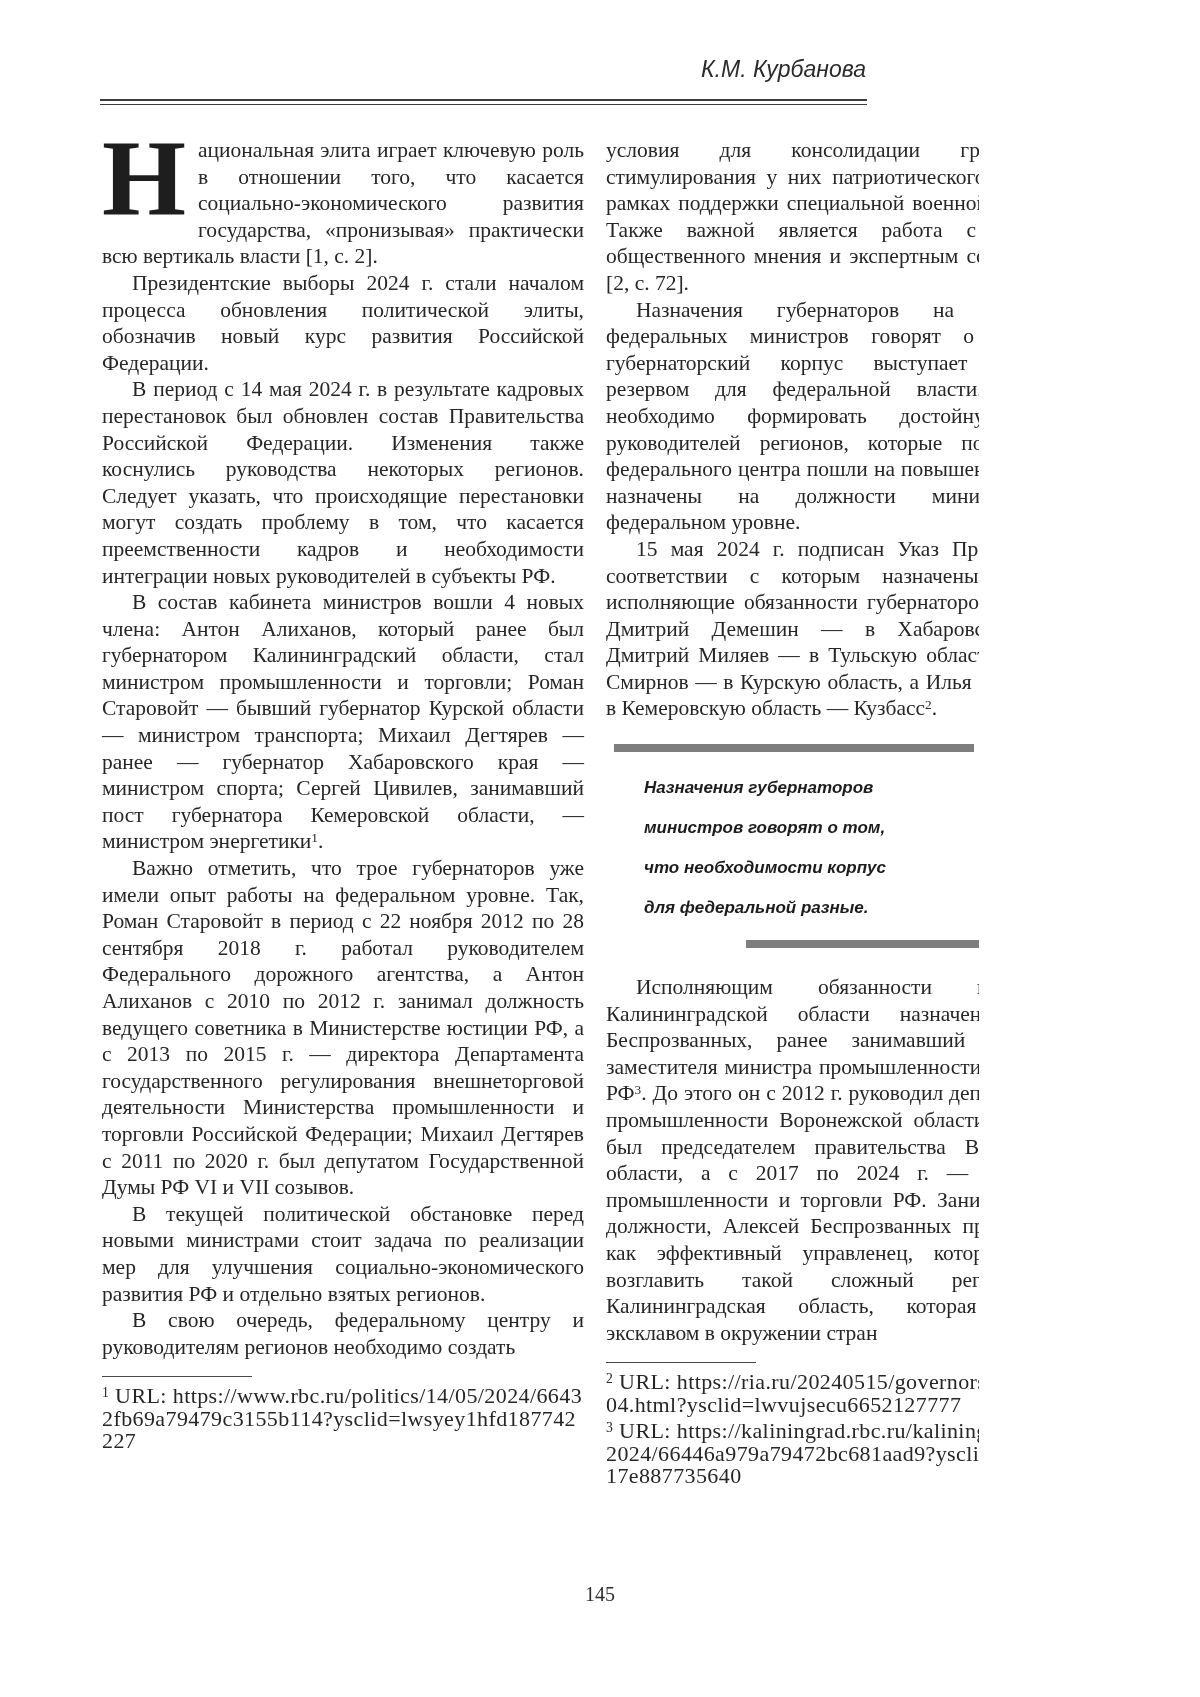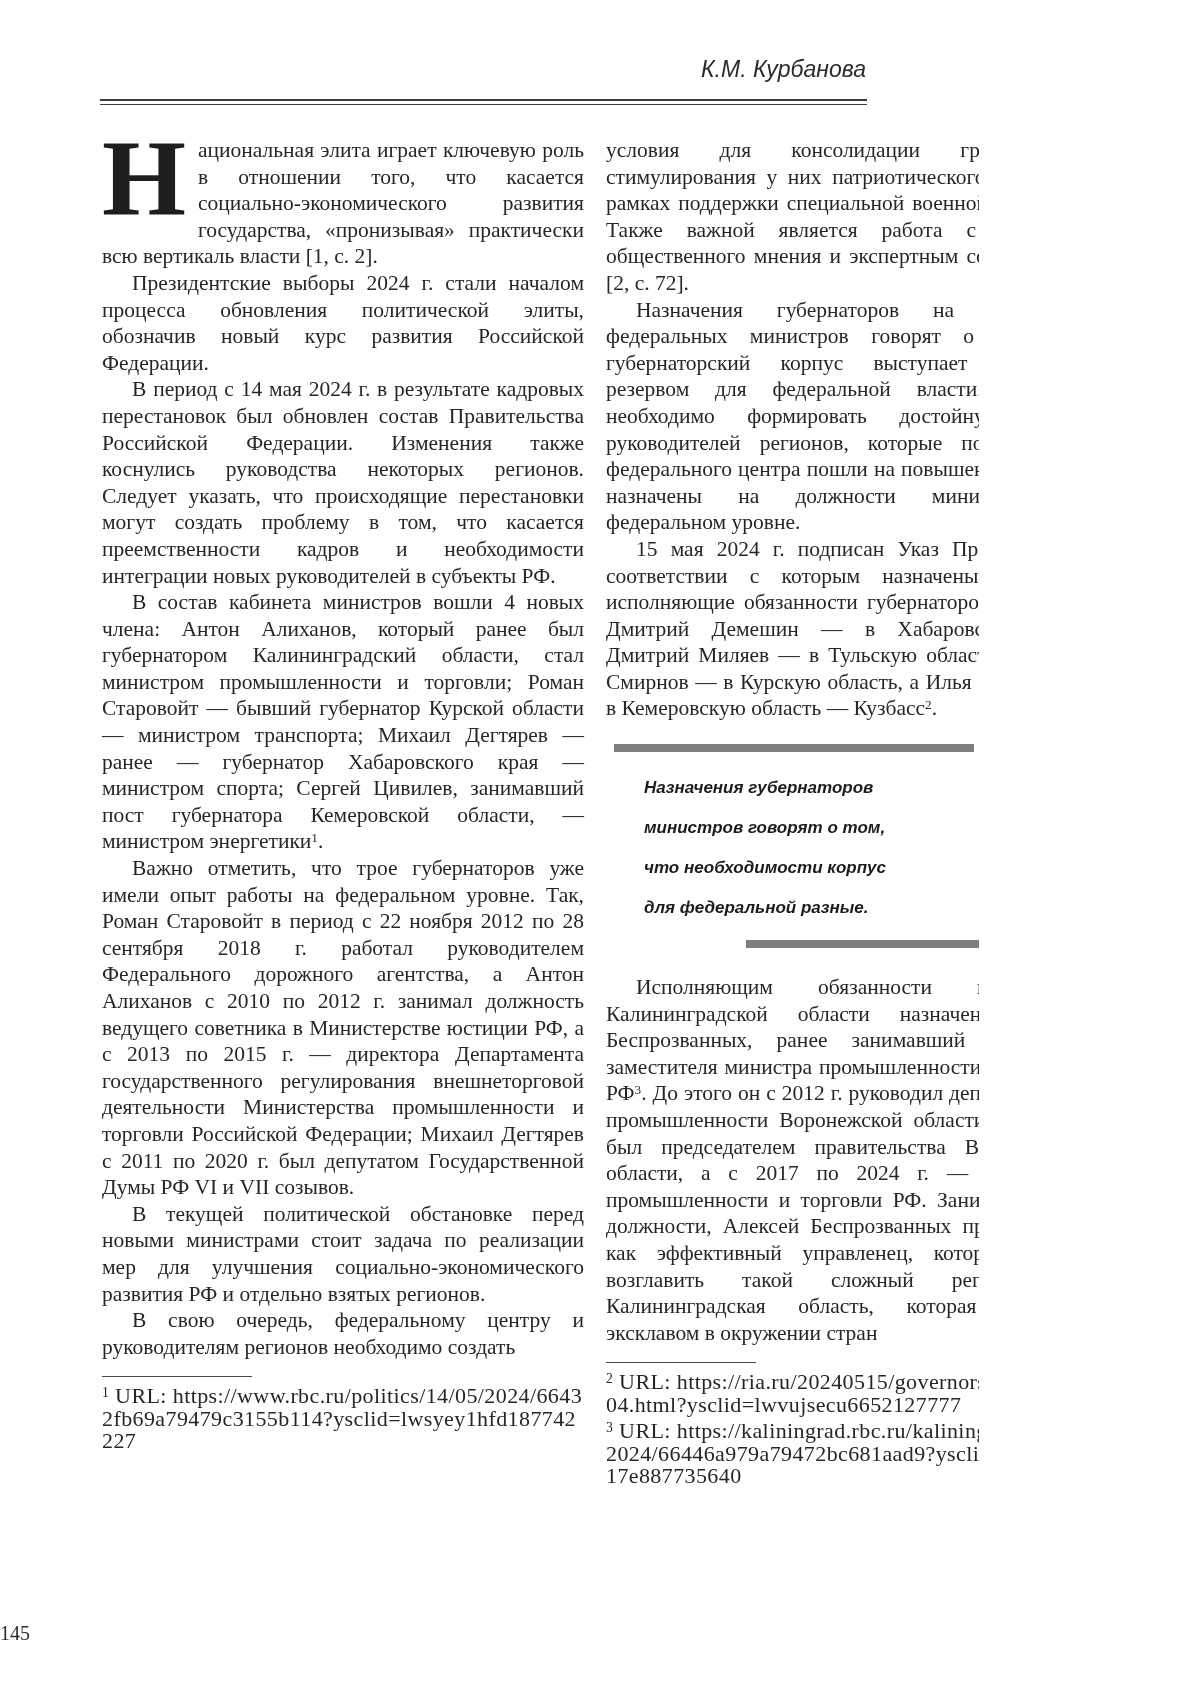--- a/index.html
+++ b/index.html
@@ -60,21 +60,21 @@
   .fn-rule{width:150px;border-top:1.5px solid #474747;margin-bottom:8px;}
   .fn{
     font-size:22px;line-height:22.5px;
     letter-spacing:0.4px;
     word-break:break-all;
     text-align:left;
   }
   .fn + .fn{margin-top:4px;}
   .page-number{
     position:absolute;top:1583px;left:0;width:1200px;
-    text-align:left;font-size:20px;color:#2c2c2c;margin-top:39px;
+    text-align:center;font-size:20px;color:#2c2c2c;
   }
 </style>
 </head>
 <body>
 
 <div class="page">
 
   <div class="author">К.М. Курбанова</div>
   <div class="head-rule"></div>
 

